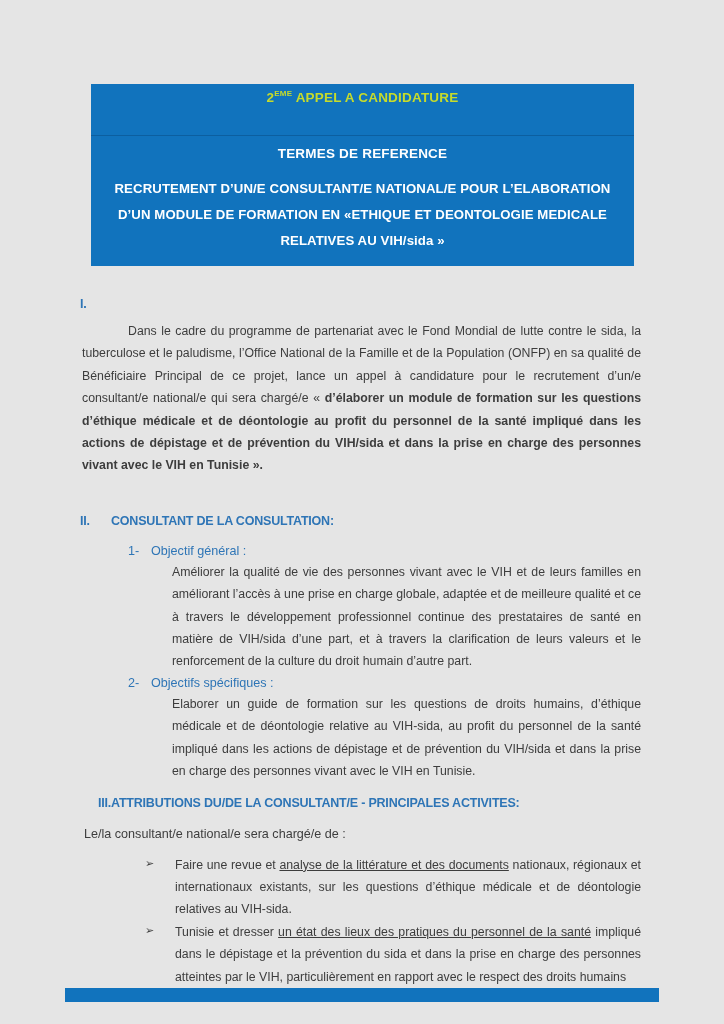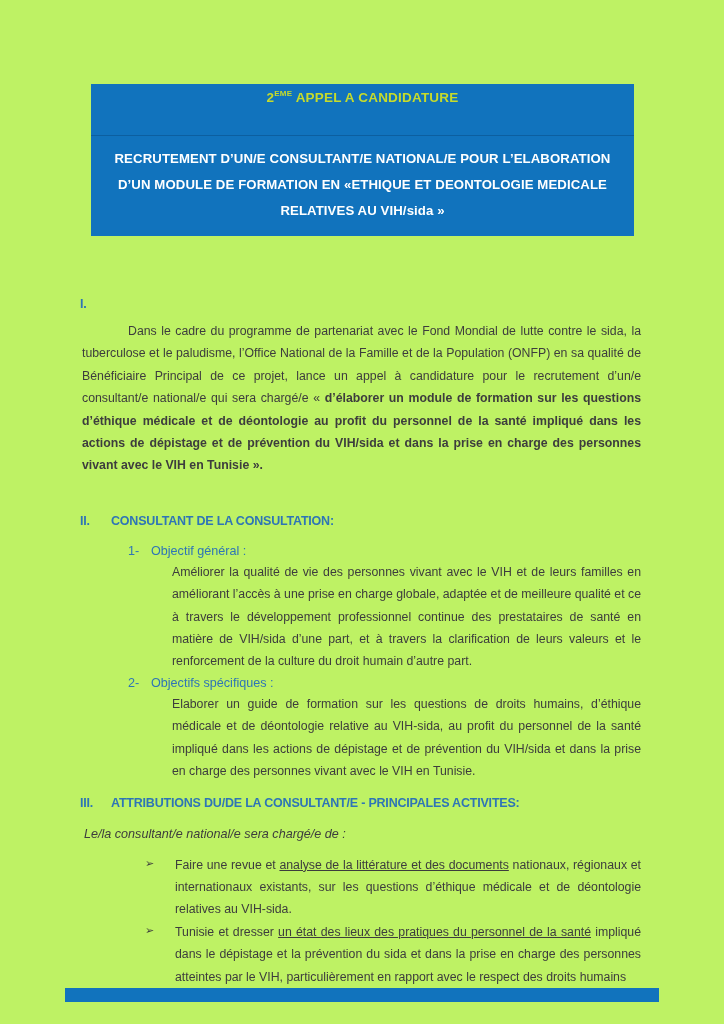--- a/index.html
+++ b/index.html
@@ -1,17 +1,17 @@
 <!DOCTYPE html>
 <html><head>
 <meta charset="utf-8">
 <style>
   html,body { margin:0; padding:0; background:#ffffff; }
   .page {
-    position:relative; width:724px; height:1024px; background:#bef264;
+    position:relative; width:724px; height:1024px; background:#e5e5e5;
     font-family:"Liberation Sans", sans-serif; color:#3d3d3d; overflow:hidden;
   }
 
   
   .header-box {
     position:absolute; left:91px; top:84px; width:543px;
     background:#1173bd; text-align:center; box-sizing:border-box;
   }
   .header-row1 {
     box-sizing:border-box; height:52px; padding-top:5px;
@@ -44,22 +44,22 @@
     display:flex; color:#2e75b6; font-size:12.6px;
     margin:16px 0 3px 128px;
   }
   .obj-label .num { width:23px; flex:none; }
   .obj-text {
     margin:0 83px 0 172px; text-align:justify;
     font-size:12.3px; line-height:22.4px;
   }
   .obj-label2 { margin-top:3px; }
 
-  .sec3 { margin-top:13px; }
-  .intro { margin:17px 0 0 84px; font-size:12.6px;font-style:italic; }
+  .sec3 { margin-top:13px;text-align:right; }
+  .intro { margin:17px 0 0 84px; font-size:12.6px; }
 
   .bullets { margin:13px 83px 0 145px; }
   .bullet { display:flex; }
   .bullet .marker { width:30px; flex:none; font-size:11px; padding-top:3px; color:#3d3d3d; }
   .bullet .btext { flex:1; text-align:justify; font-size:12.3px; line-height:22.4px; }
 
   
   .footer-bar {
     position:absolute; left:65px; top:988px; width:594px; height:14px;
     background:#1173bd;
@@ -68,20 +68,21 @@
 </head>
 <body>
 
 <div class="page">
 
   <div class="header-box">
     <div class="header-row1">
       <span>2</span><span class="sup">EME</span><span> APPEL A CANDIDATURE</span>
     </div>
     <div class="header-row2">
+      <div class="termes">TERMES DE REFERENCE</div>
       <div class="recrut">RECRUTEMENT D’UN/E CONSULTANT/E NATIONAL/E POUR L’ELABORATION D’UN MODULE DE FORMATION EN «ETHIQUE ET DEONTOLOGIE MEDICALE RELATIVES AU VIH/sida »</div>
     </div>
   </div>
 
   <div class="content">
 
     <div class="sec-heading">
       <span class="numeral">I.</span>
     </div>
 

